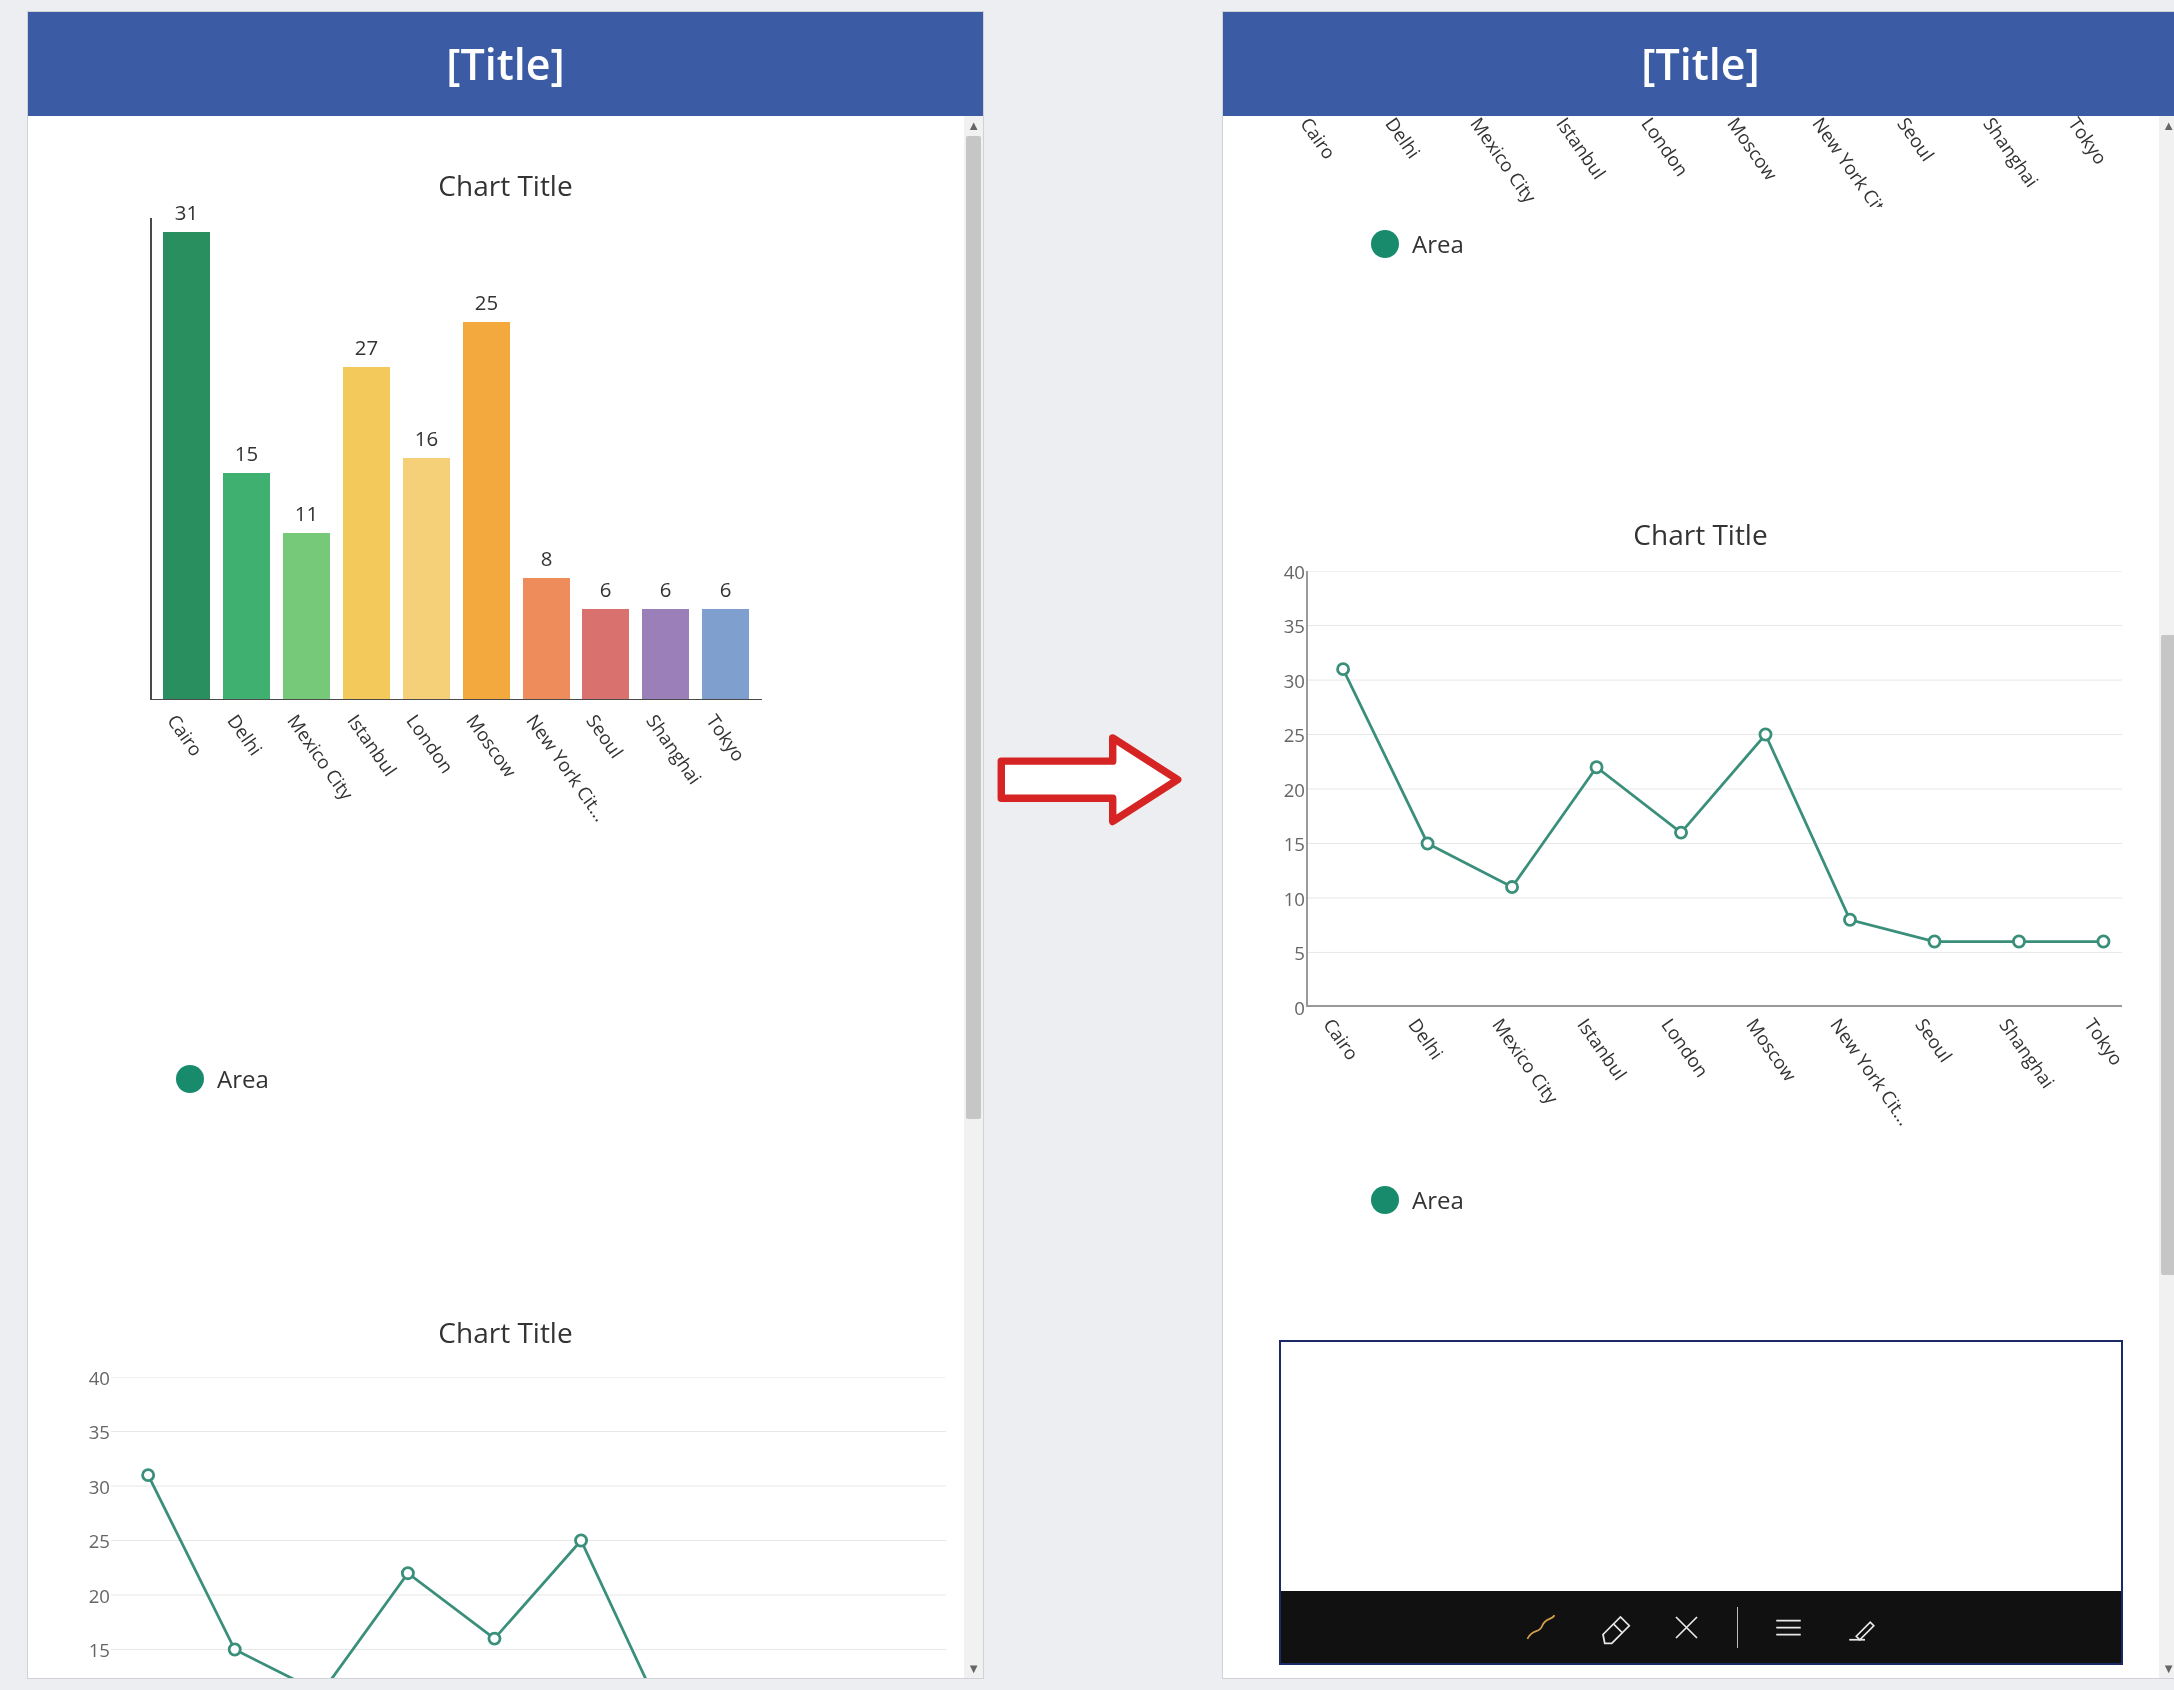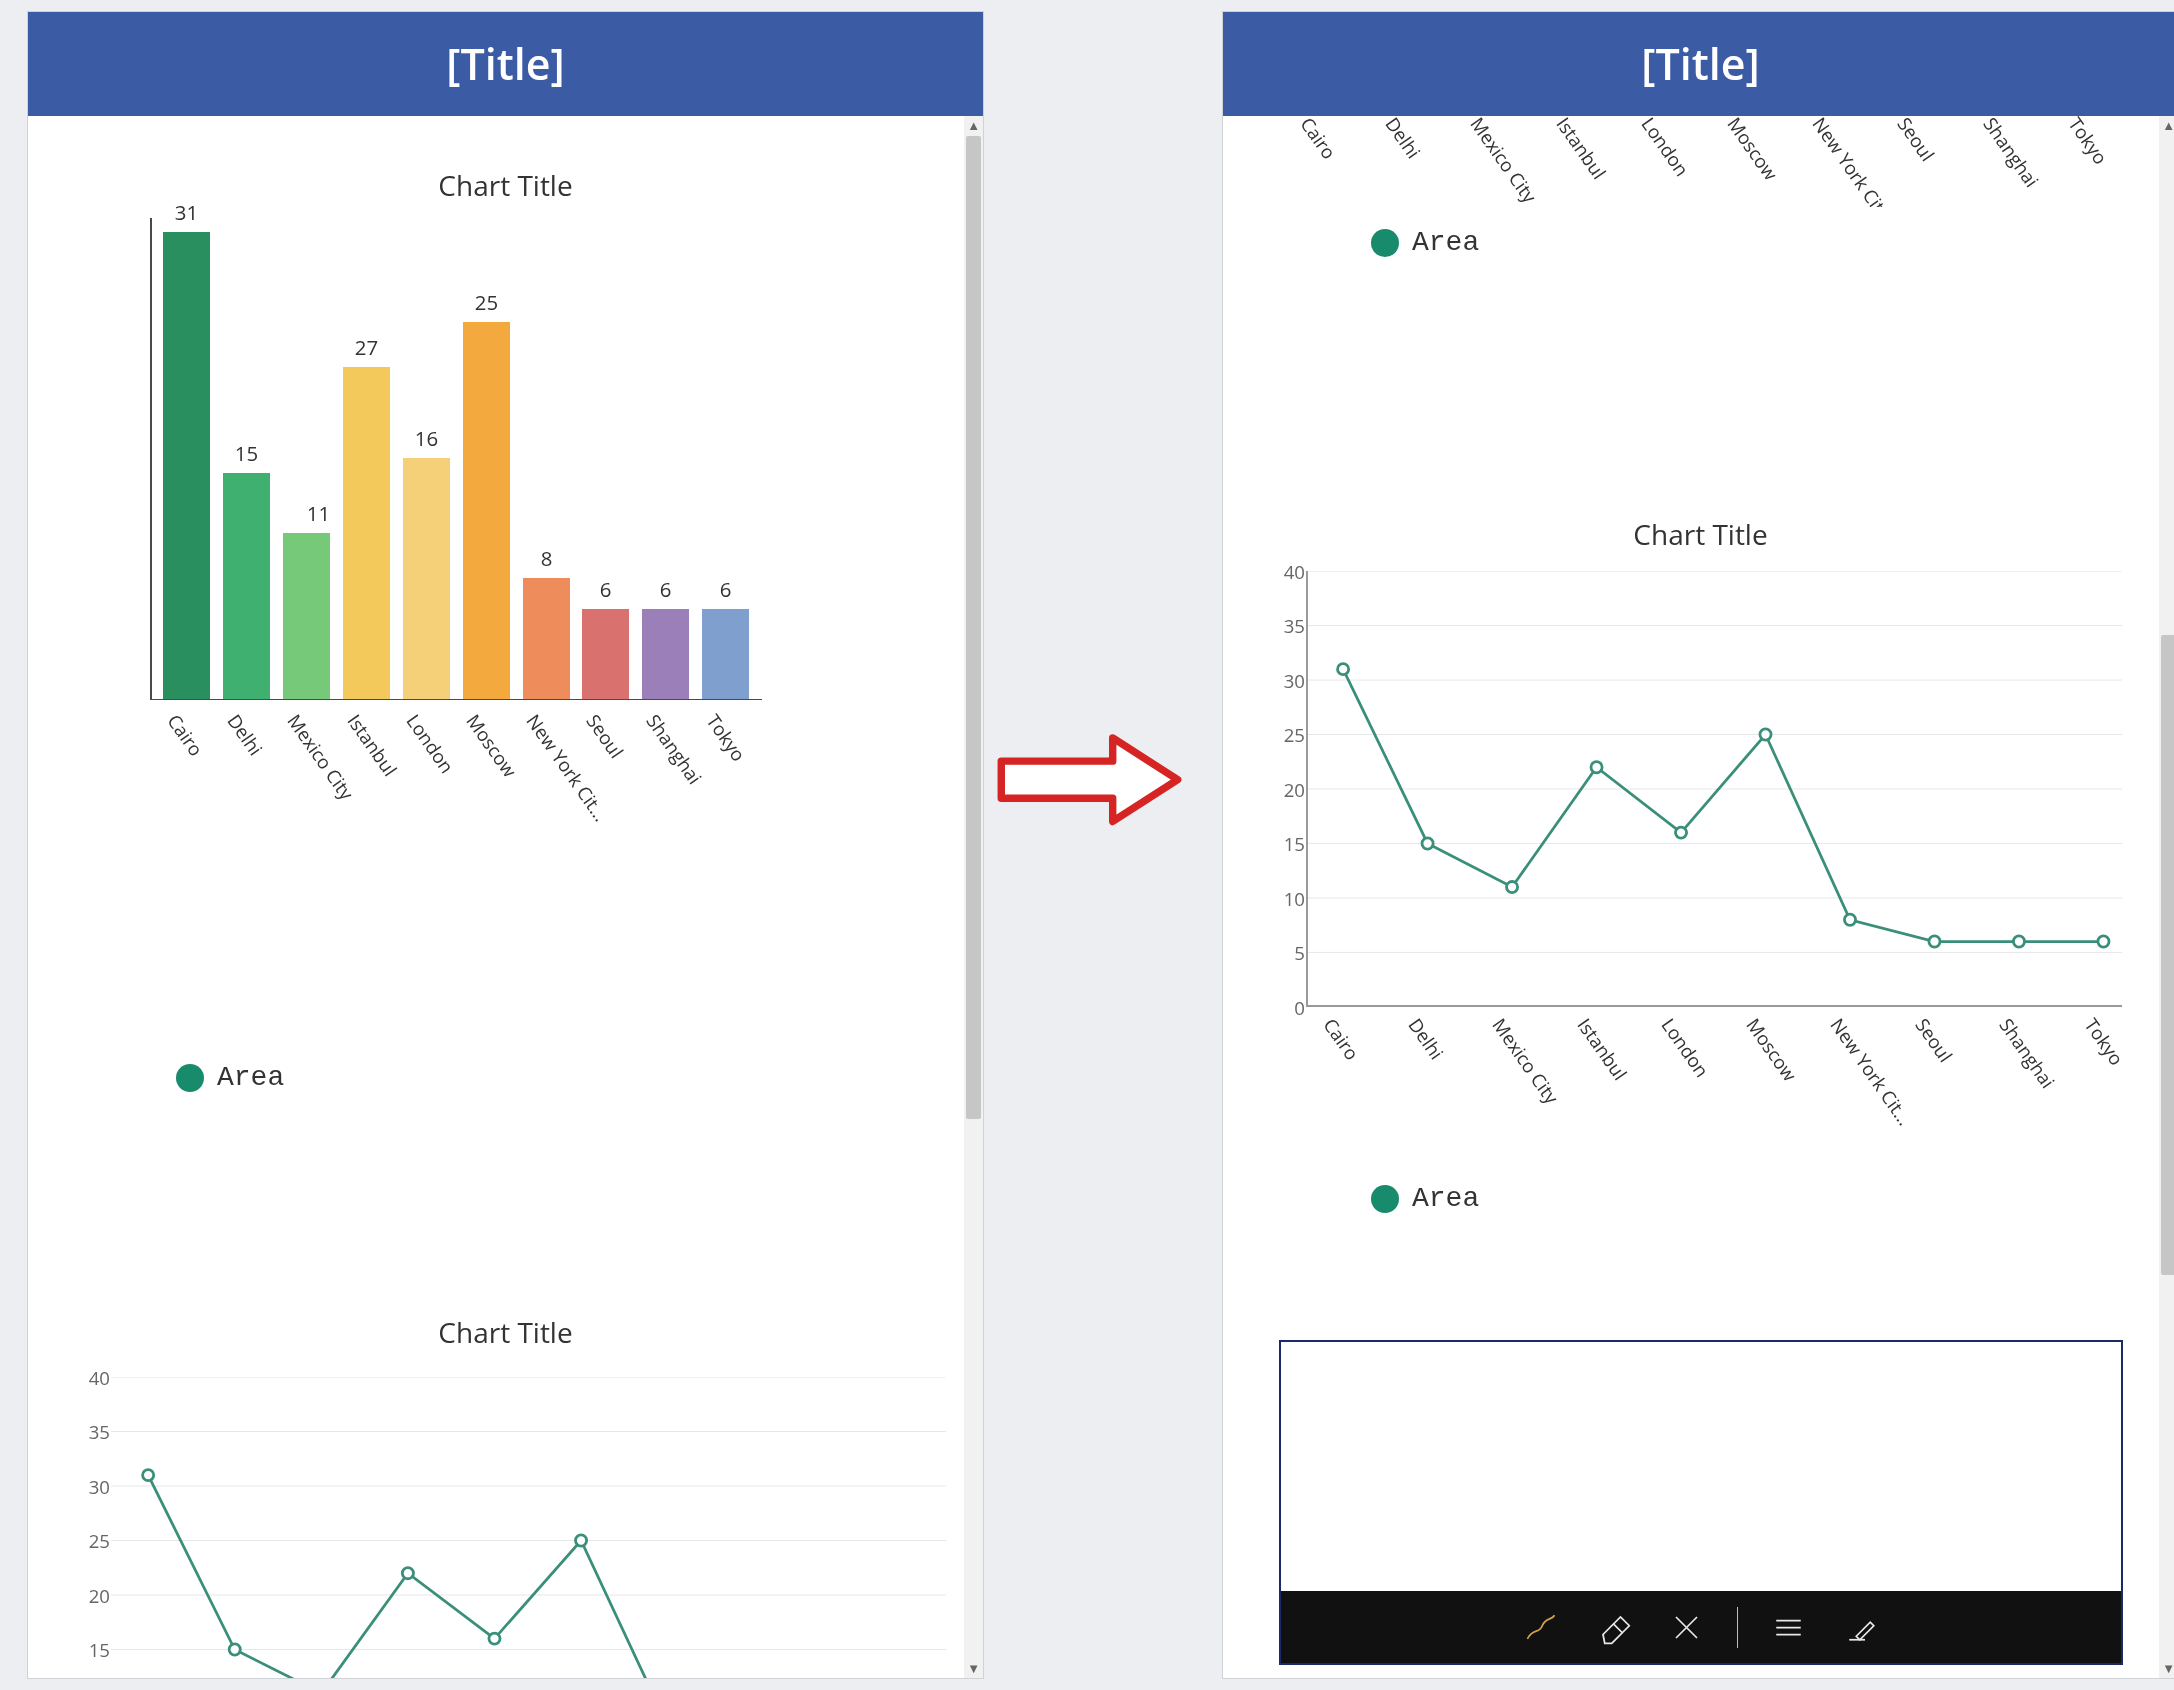--- a/index.html
+++ b/index.html
@@ -96,21 +96,21 @@
   }
   .xtick {
     position: absolute; top: 0; width: 111px;
     transform-origin: left top;
     transform: rotate(55deg);
     font-size: 18.6px; color: #333; white-space: nowrap;
   }
 
   .legend {
     display: flex; align-items: center; gap: 13px;
-    font-size: 28px; color: #333; font-family: Liberation Mono, monospace;
+    font-size: 24px; color: #333;
   }
   .legend .dot {
     width: 28px; height: 28px; border-radius: 50%;
     background: #178b6b;
   }
 
   
   .linechart {
     position: absolute;
   }
@@ -177,21 +177,21 @@
       <div class="section-title" style="position:absolute; left:0; right:0; top:50px;">Chart Title</div>
 
       <div class="barchart">
         <div class="bar-plot" id="bar-plot">
             <div class="bar" style="left: 13px; width: 47px; height: 467px; background: rgb(42, 143, 94);">
               <div class="bar-label">31</div>
             </div>
             <div class="bar" style="left: 73px; width: 47px; height: 226px; background: rgb(63, 176, 111);">
               <div class="bar-label">15</div>
             </div>
-            <div class="bar" style="left: 133px; width: 47px; height: 166px; background: rgb(118, 201, 120); padding-left: 12px;">
+            <div class="bar" style="left: 133px; width: 47px; height: 166px; background: rgb(118, 201, 120);">
               <div class="bar-label">11</div>
             </div>
             <div class="bar" style="left: 193px; width: 47px; height: 332px; background: rgb(243, 201, 92);">
               <div class="bar-label">27</div>
             </div>
             <div class="bar" style="left: 253px; width: 47px; height: 241px; background: rgb(245, 208, 121);">
               <div class="bar-label">16</div>
             </div>
             <div class="bar" style="left: 313px; width: 47px; height: 377px; background: rgb(244, 169, 63);">
               <div class="bar-label">25</div>

